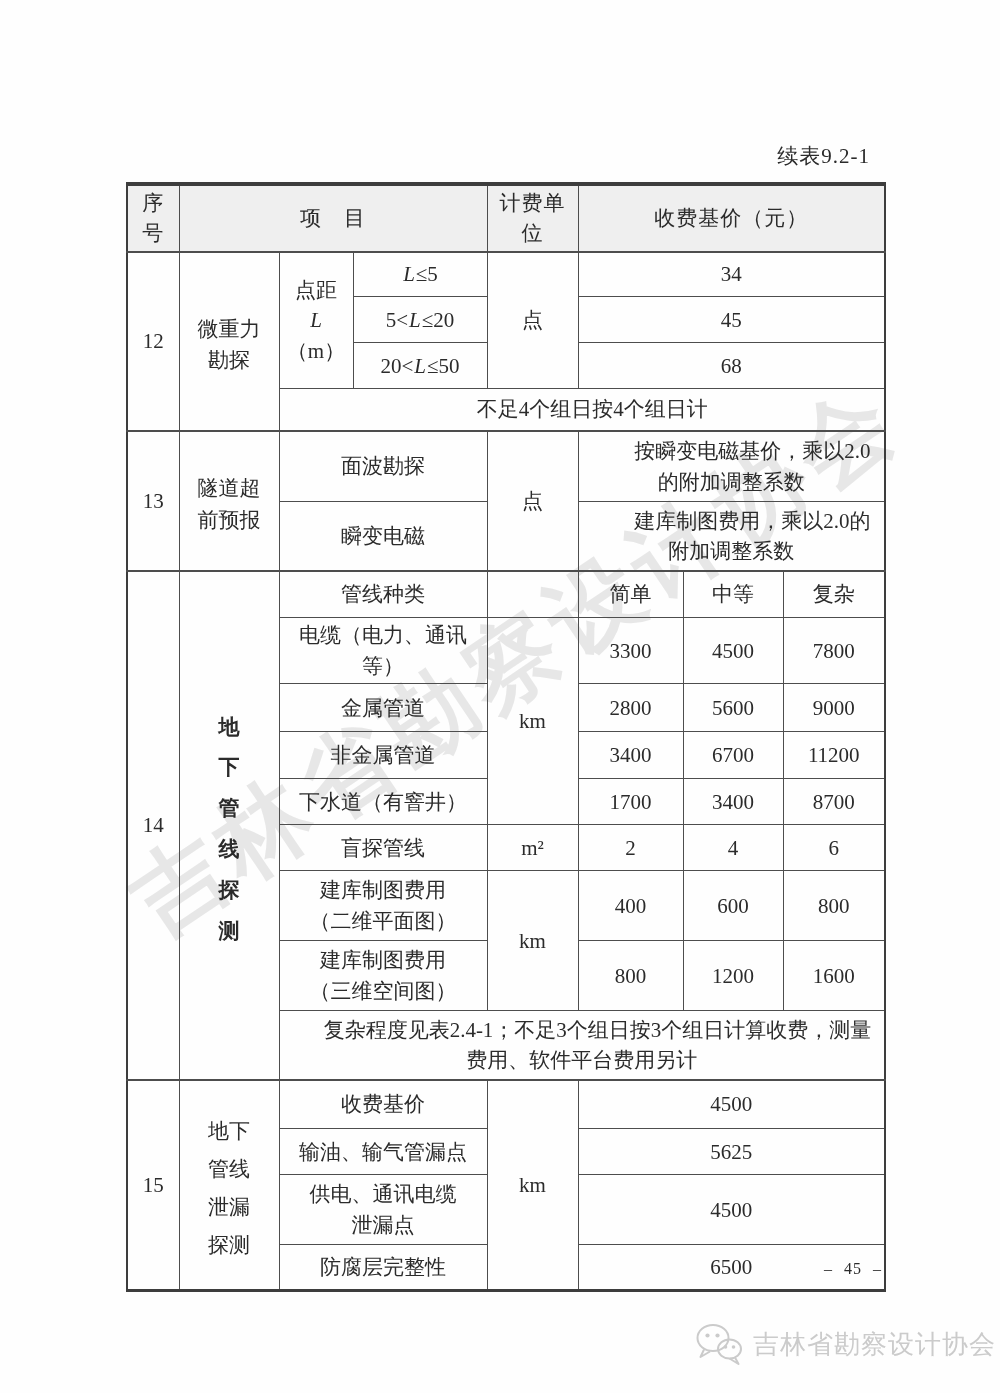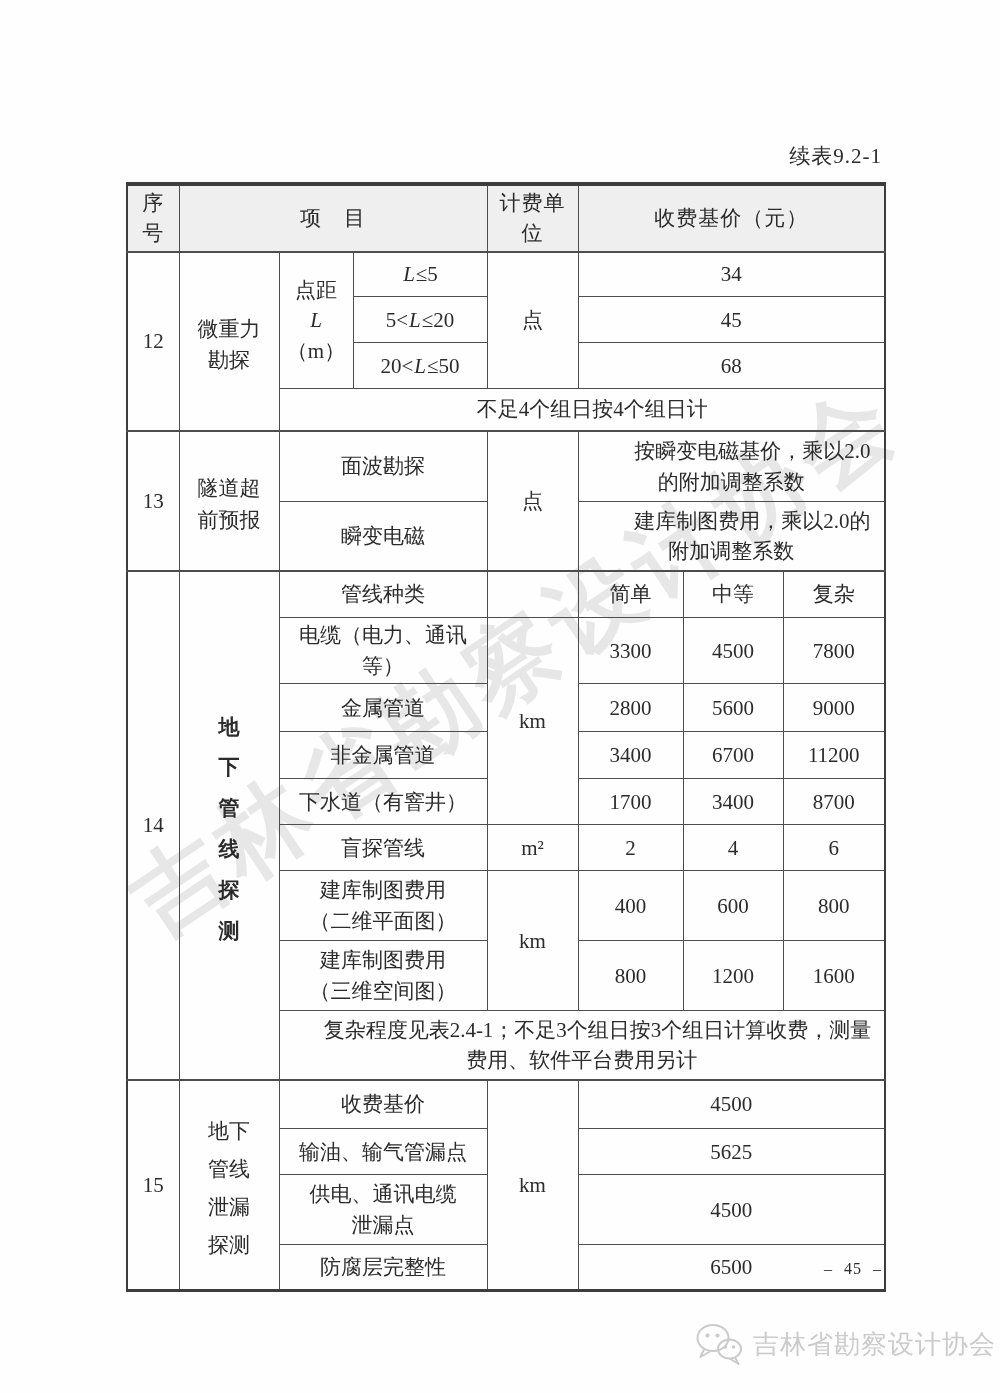--- a/index.html
+++ b/index.html
@@ -13,21 +13,21 @@
   .watermark {
     position:absolute; left:55px; top:598px; width:920px; z-index:1;
     font-size:92px; font-weight:bold; letter-spacing:8px; white-space:nowrap;
     text-align:center; color:#c9c9c9; opacity:0.42;
     transform:rotate(-34deg); transform-origin:center center;
     font-family:"Liberation Serif","DejaVu Serif",serif;
     pointer-events:none;
   }
   
   .caption {
-    position:absolute; top:142px; right:118px; z-index:2;
+    position:absolute; top:142px; right:130px; z-index:2;
     font-size:21px; letter-spacing:1px;
   }
   
   table.fee {
     position:absolute; left:126px; top:182px; width:758px; z-index:2;
     border-collapse:collapse; table-layout:fixed; background:transparent;
     border:2px solid #3d3d3d; border-top-width:4px; border-bottom-width:3px;
   }
   table.fee td {
     border:1px solid #4d4d4d; text-align:center; vertical-align:middle;

